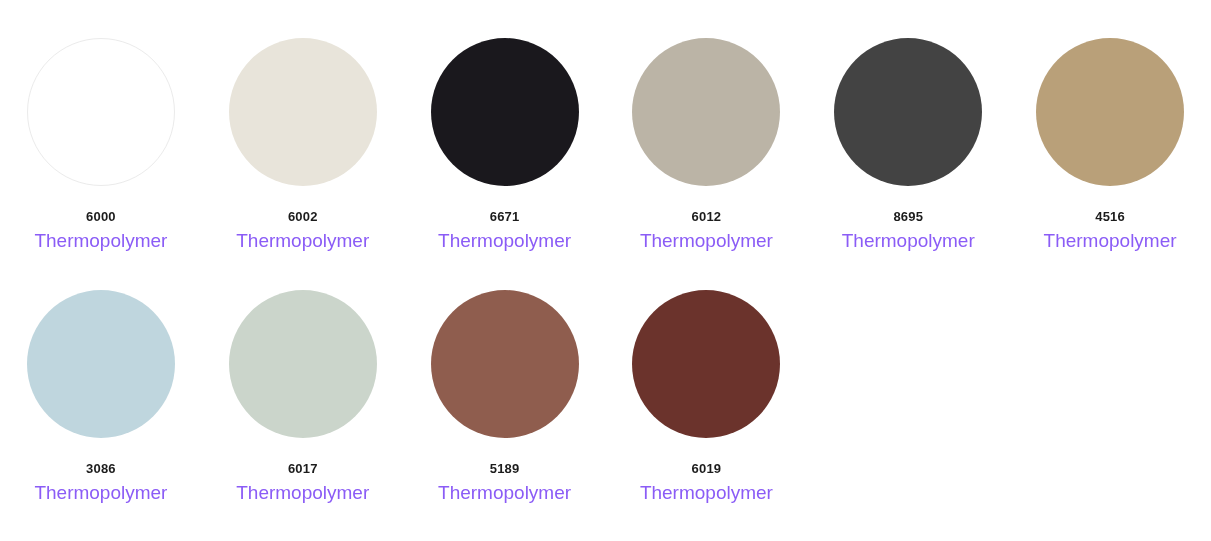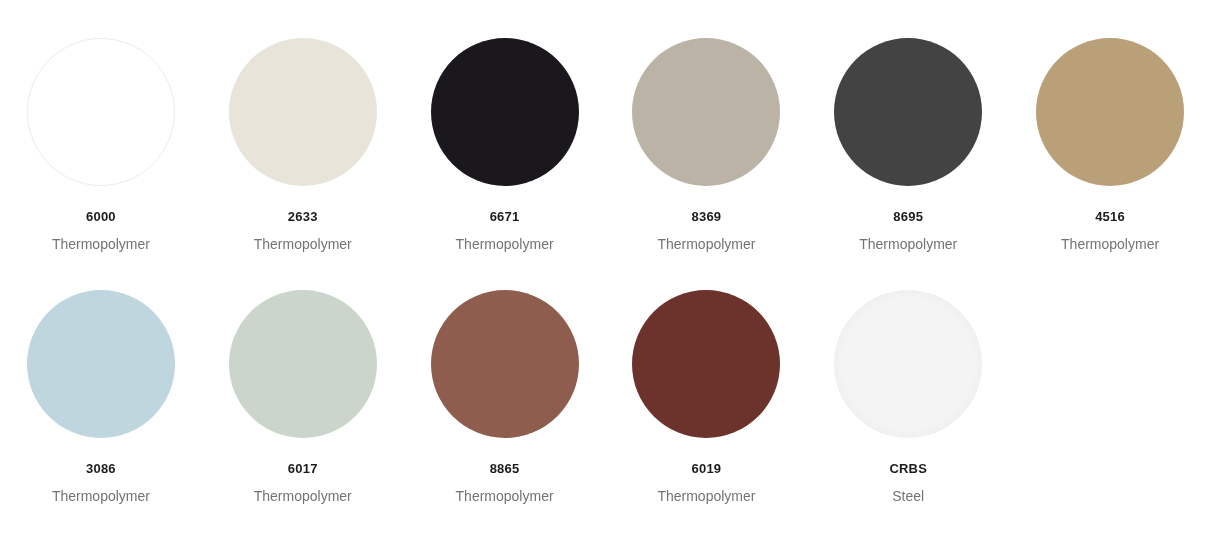--- a/index.html
+++ b/index.html
@@ -81,24 +81,24 @@
   .swatch-code {
     display: block;
     font-size: 13px;
     font-weight: bold;
     color: #1c1c1c;
     letter-spacing: 0.2px;
   }
 
   .swatch-material {
     display: block;
-    font-size: 14px;
+    font-size: 19px;
     font-weight: normal;
-    color: #737373;
-    margin-top: 10px;
+    color: #8b5cf6;
+    margin-top: 3px;
   }
 
   .swatch-cell.is-empty .swatch-disc-wrap,
   .swatch-cell.is-empty .swatch-label-block {
     visibility: hidden;
   }
 </style>
 </head>
 <body>
 
@@ -110,39 +110,39 @@
       <div class="swatch-label-block">
         <span class="swatch-code">6000</span>
         <span class="swatch-material">Thermopolymer</span>
       </div>
     </div>
     <div class="swatch-cell">
       <div class="swatch-disc-wrap">
         <div class="swatch-disc" title="6002" style="background: rgb(232, 228, 218);"></div>
       </div>
       <div class="swatch-label-block">
-        <span class="swatch-code">2633</span>
+        <span class="swatch-code">6002</span>
         <span class="swatch-material">Thermopolymer</span>
       </div>
     </div>
     <div class="swatch-cell">
       <div class="swatch-disc-wrap">
         <div class="swatch-disc" title="6006" style="background: rgb(26, 24, 29);"></div>
       </div>
       <div class="swatch-label-block">
         <span class="swatch-code">6671</span>
         <span class="swatch-material">Thermopolymer</span>
       </div>
     </div>
     <div class="swatch-cell">
       <div class="swatch-disc-wrap">
         <div class="swatch-disc" title="6012" style="background: rgb(187, 180, 166);"></div>
       </div>
       <div class="swatch-label-block">
-        <span class="swatch-code">8369</span>
+        <span class="swatch-code">6012</span>
         <span class="swatch-material">Thermopolymer</span>
       </div>
     </div>
     <div class="swatch-cell">
       <div class="swatch-disc-wrap">
         <div class="swatch-disc" title="6013" style="background: rgb(67, 67, 67);"></div>
       </div>
       <div class="swatch-label-block">
         <span class="swatch-code">8695</span>
         <span class="swatch-material">Thermopolymer</span>
@@ -173,40 +173,31 @@
       <div class="swatch-label-block">
         <span class="swatch-code">6017</span>
         <span class="swatch-material">Thermopolymer</span>
       </div>
     </div>
     <div class="swatch-cell">
       <div class="swatch-disc-wrap">
         <div class="swatch-disc" title="6018" style="background: rgb(143, 93, 78);"></div>
       </div>
       <div class="swatch-label-block">
-        <span class="swatch-code">8865</span>
+        <span class="swatch-code">5189</span>
         <span class="swatch-material">Thermopolymer</span>
       </div>
     </div>
     <div class="swatch-cell">
       <div class="swatch-disc-wrap">
         <div class="swatch-disc" title="6019" style="background: rgb(107, 51, 44);"></div>
       </div>
       <div class="swatch-label-block">
         <span class="swatch-code">6019</span>
         <span class="swatch-material">Thermopolymer</span>
-      </div>
-    </div>
-    <div class="swatch-cell">
-      <div class="swatch-disc-wrap">
-        <div class="swatch-disc textured" title="CRBS" style="background: rgb(244, 244, 244);"></div>
-      </div>
-      <div class="swatch-label-block">
-        <span class="swatch-code">CRBS</span>
-        <span class="swatch-material">Steel</span>
       </div>
     </div>
     <div class="swatch-cell is-empty">
       <div class="swatch-disc-wrap">
         <div class="swatch-disc"></div>
       </div>
       <div class="swatch-label-block">
         <span class="swatch-code"></span>
         <span class="swatch-material"></span>
       </div>

